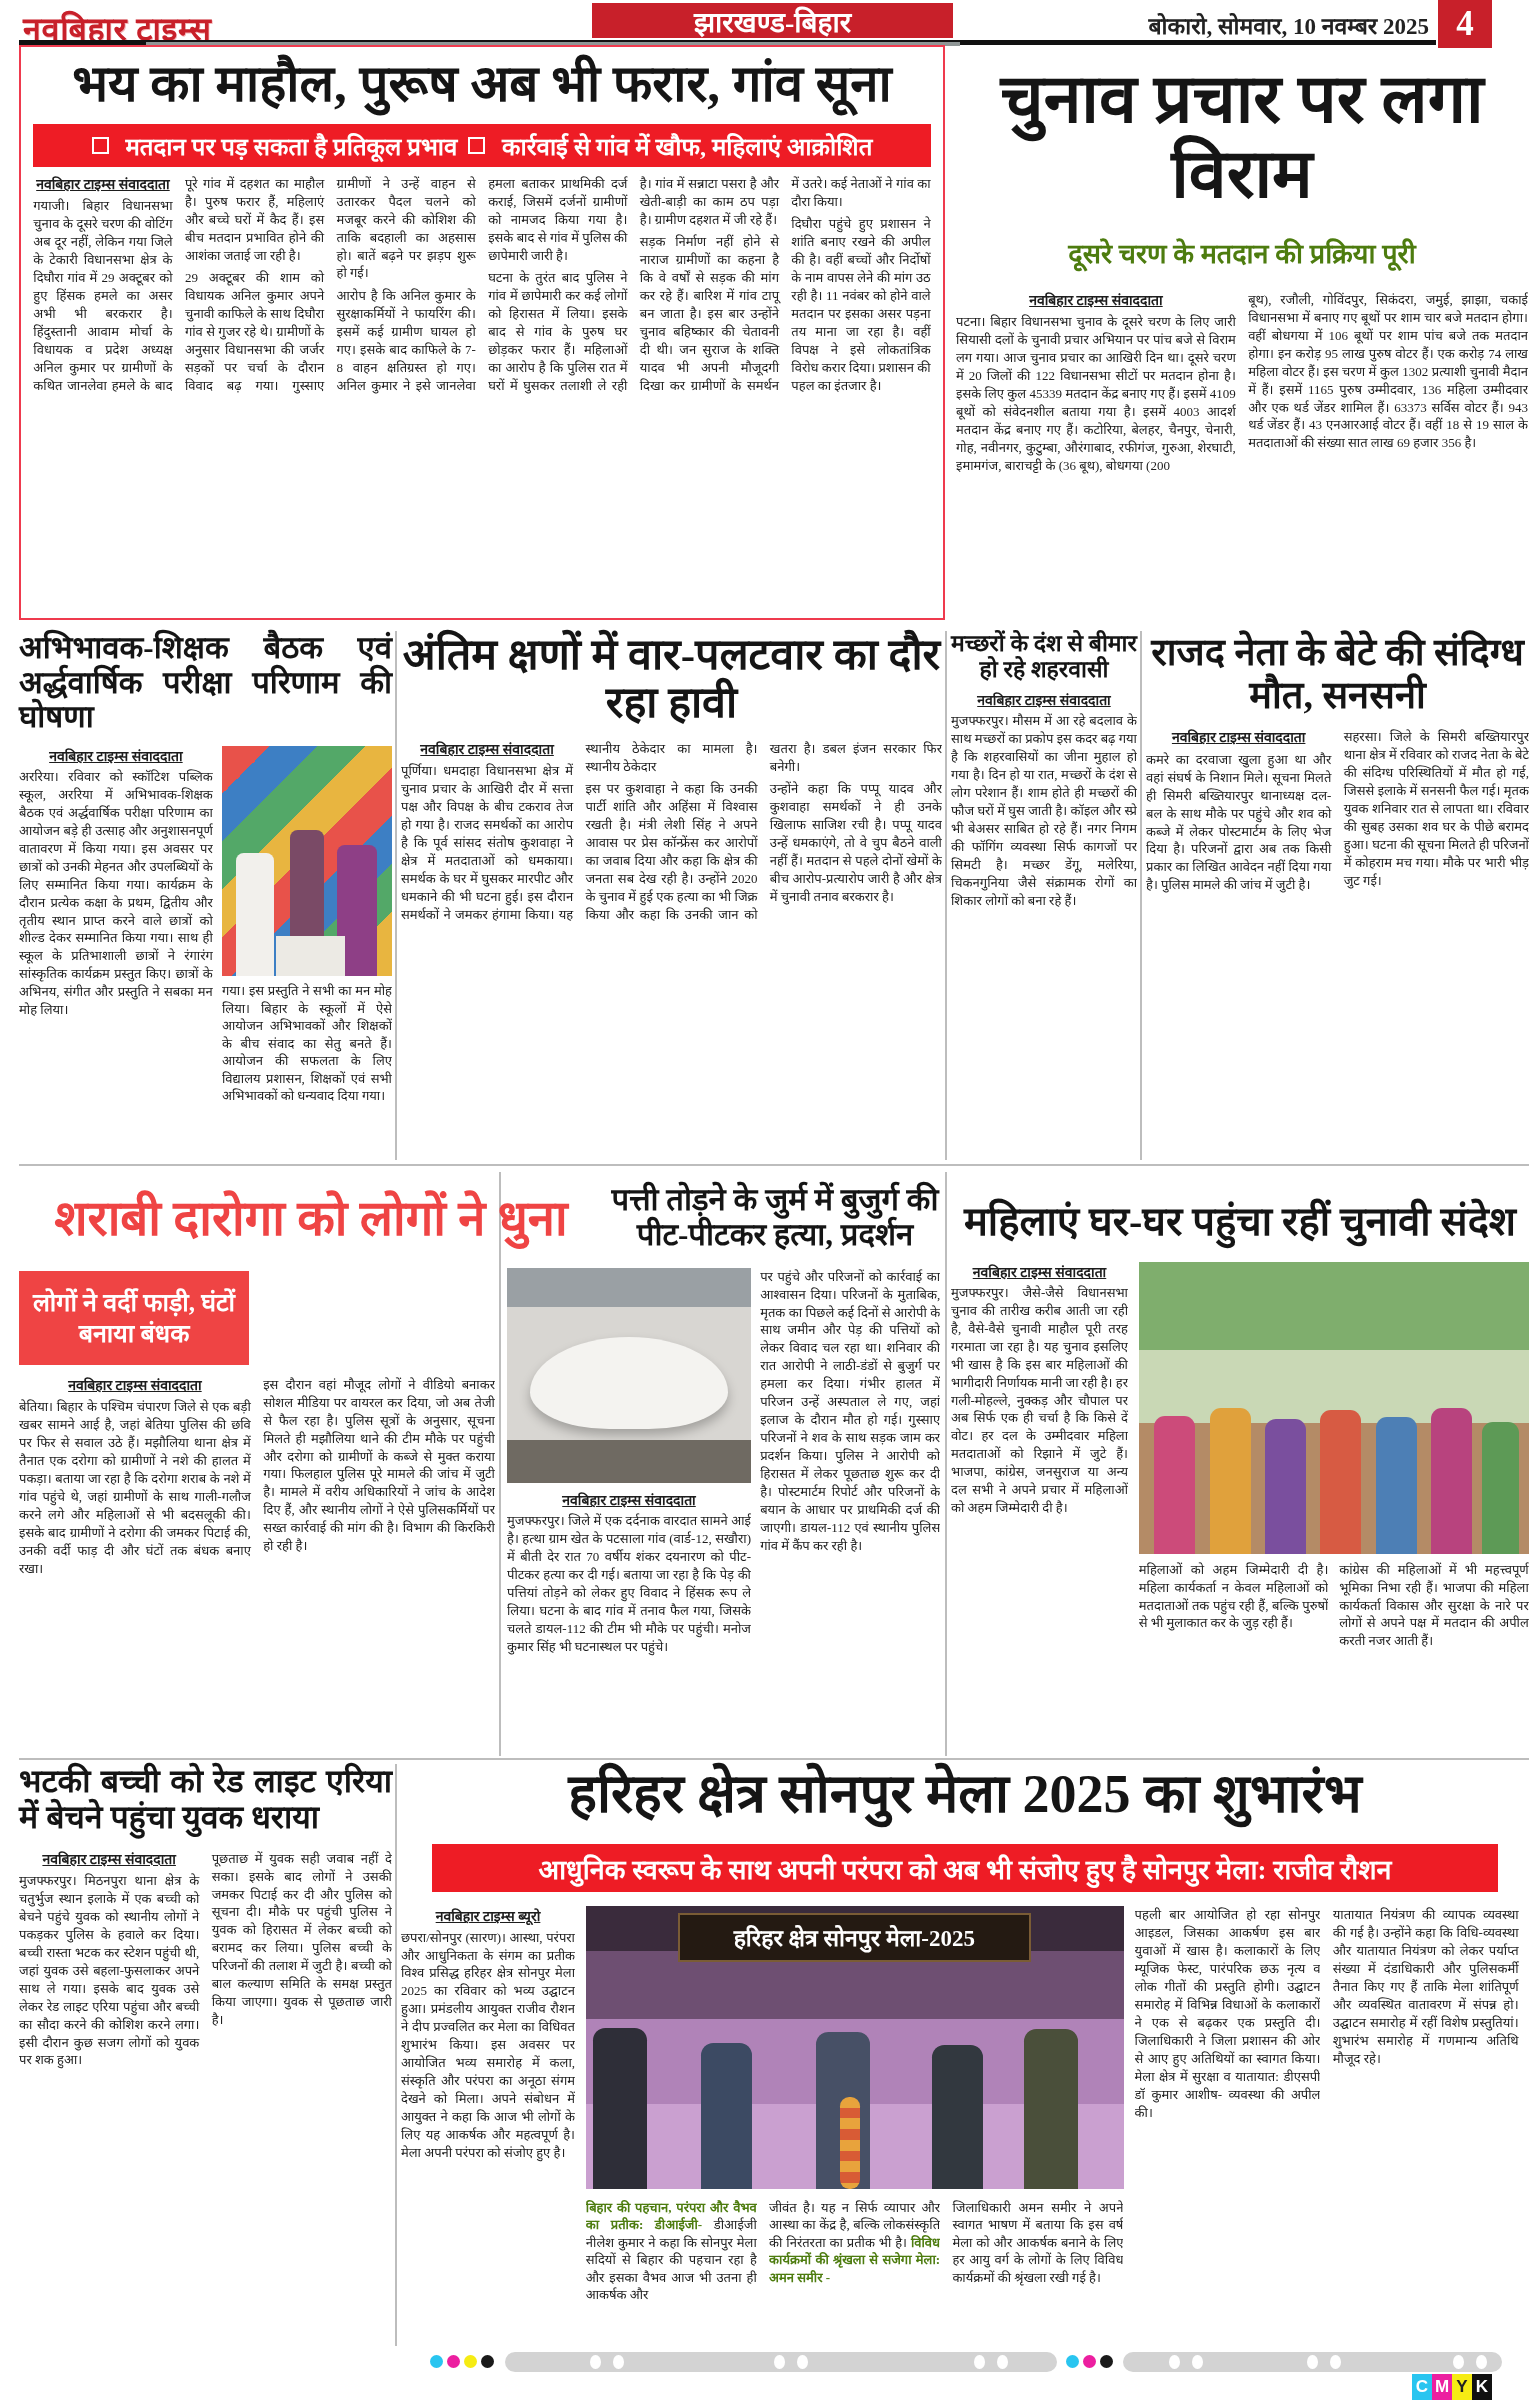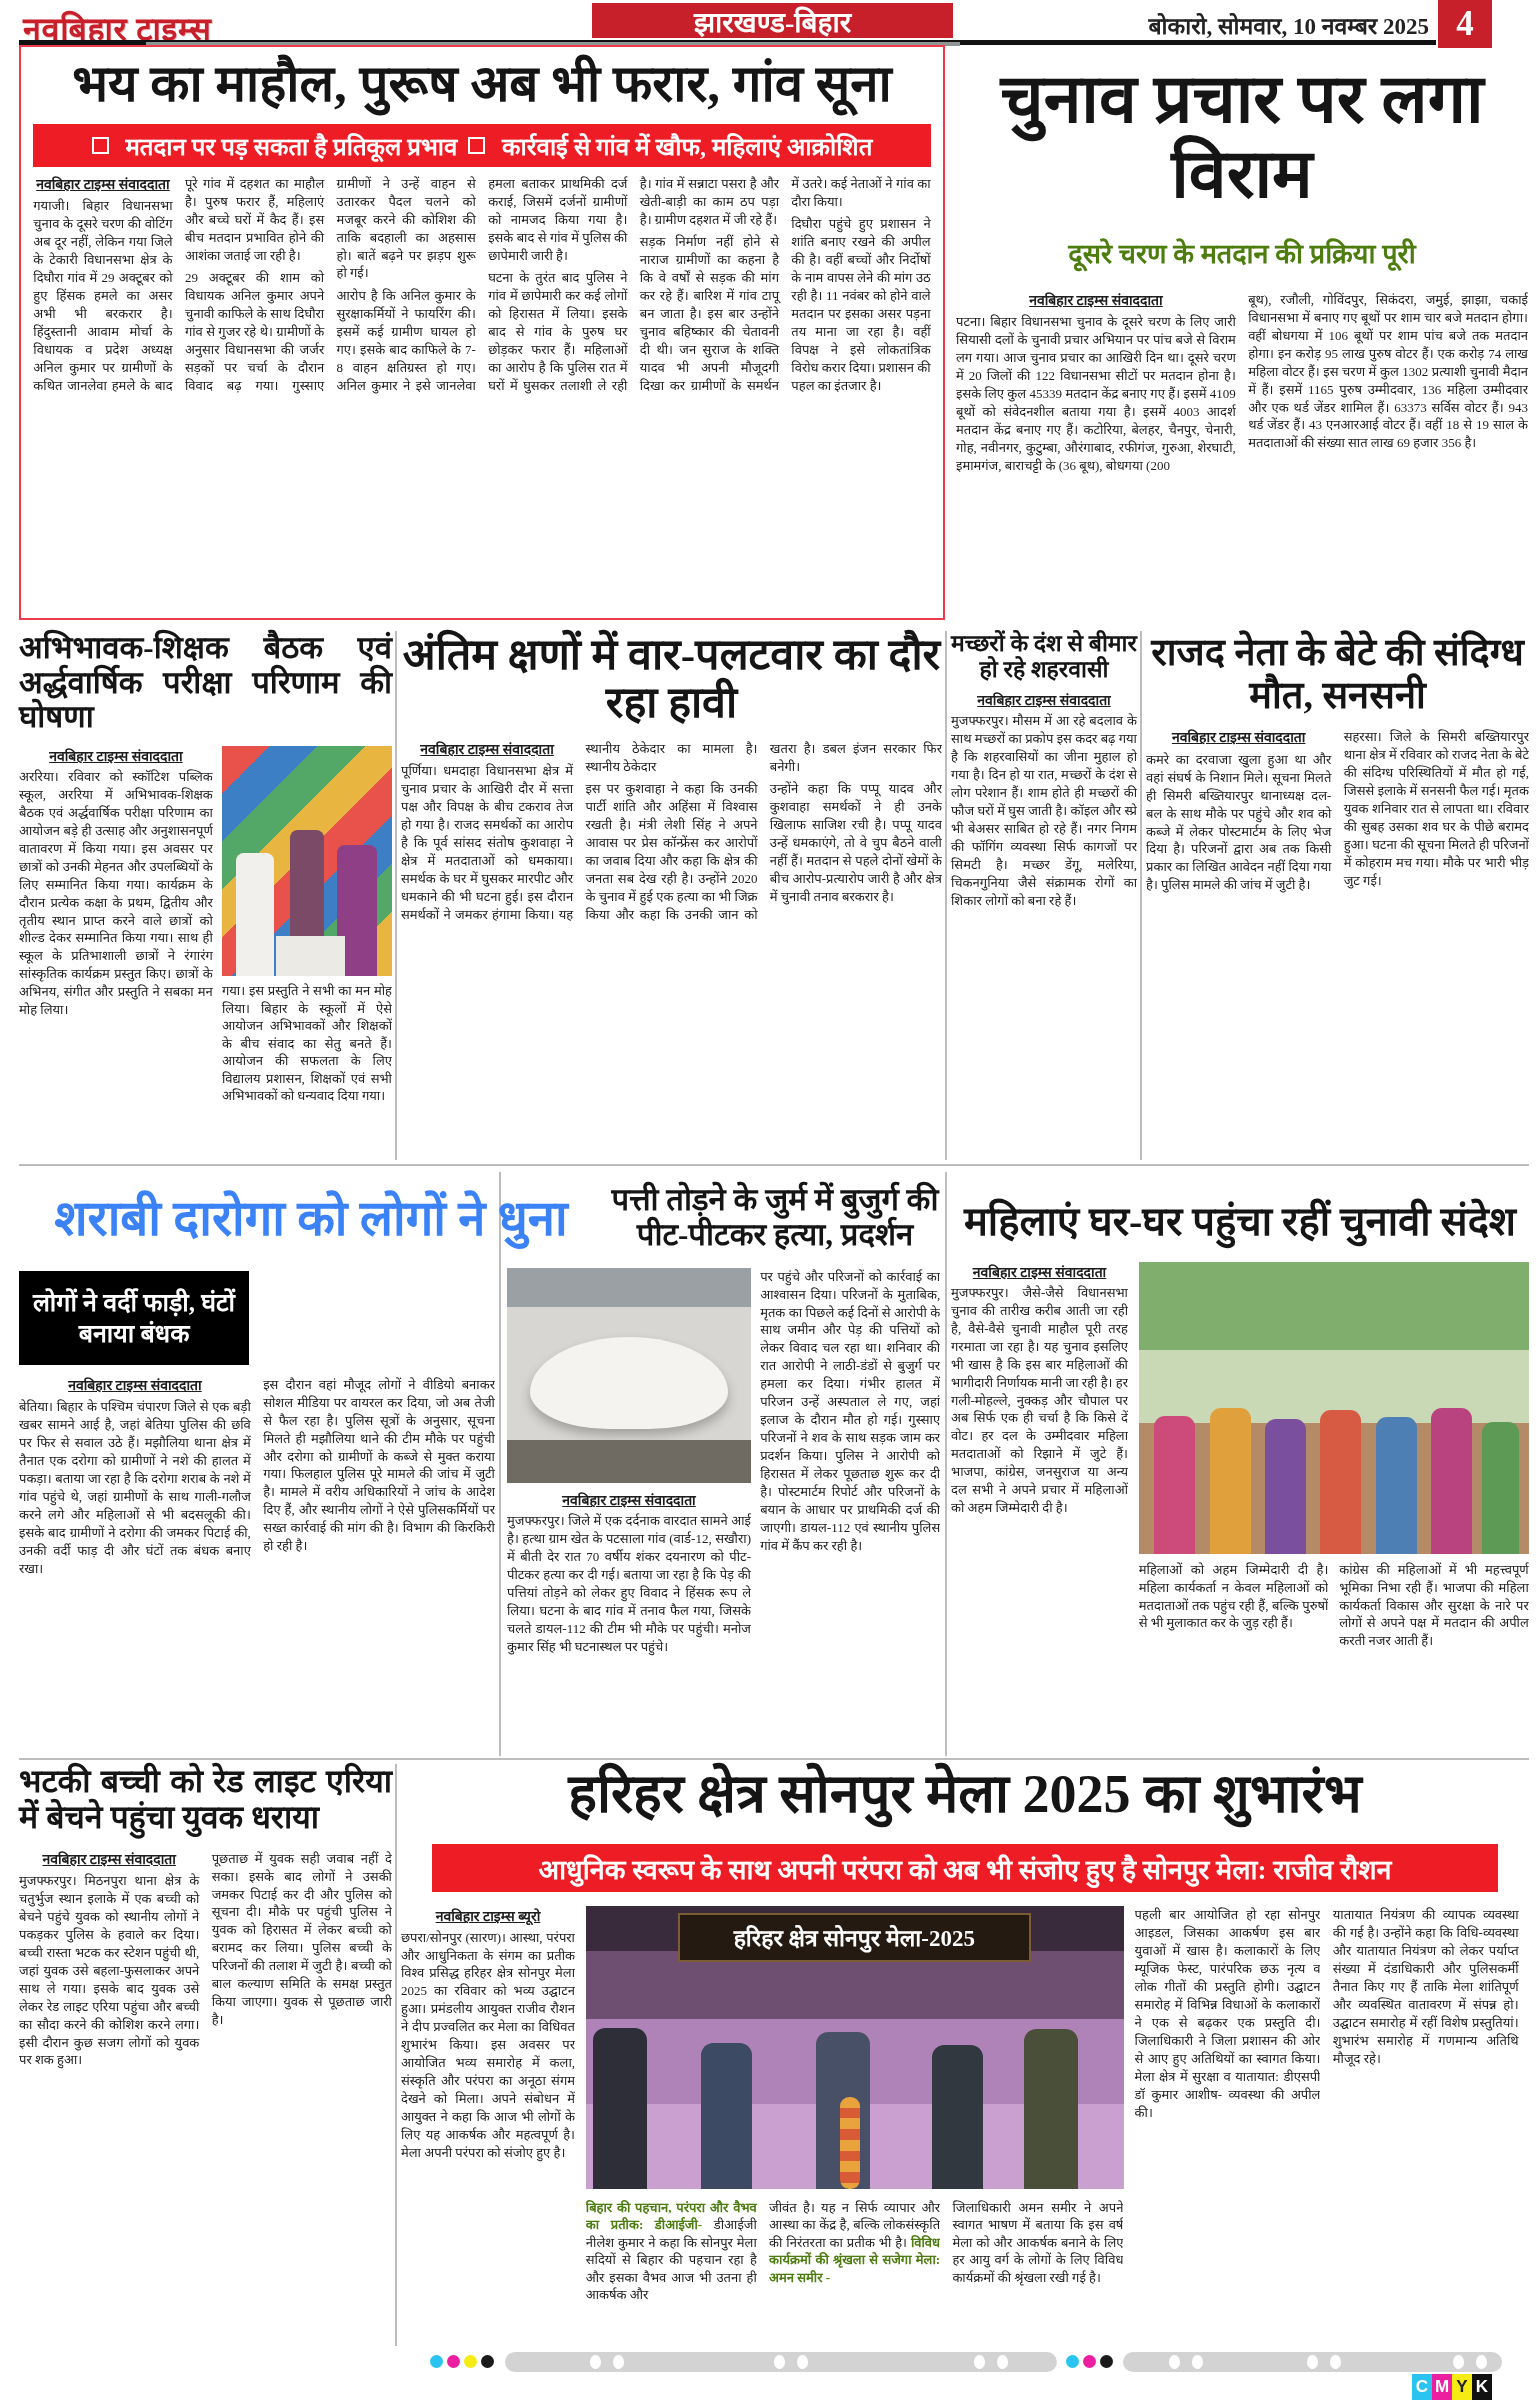--- a/index.html
+++ b/index.html
@@ -24,28 +24,28 @@
   
   .byline { font-weight:800; text-decoration:underline; text-align:center;
     font-size:14px; margin-bottom:3.1px; white-space:nowrap; overflow:hidden; }
   .body-txt { font-size:13px; line-height:1.38; text-align:justify; overflow:hidden; }
   .body-txt p { margin-bottom:4.6px; }
   .cols { column-gap:12.3px; column-fill:balance; overflow:hidden; }
   .c2 { column-count:2; } .c3 { column-count:3; } .c6 { column-count:6; }
   
   .hl { font-weight:800; color:#151515; line-height:1.12; }
   .hl-center { text-align:center; }
-  .red { color:#3b82f6; }
+  .red { color:#ef4444; }
   .photo { background:#b9b4ae; position:relative; overflow:hidden; }
   .caption { font-size:13px; line-height:1.35; text-align:justify; overflow:hidden; }
   .redbanner { background:#ee1c25; color:#fff; font-weight:800; display:flex;
     align-items:center; justify-content:center; gap:10.8px; }
   .kick-bullet { display:inline-block; width:17px; height:17px; border:2.3px solid #fff;
     margin-right:6.1px; vertical-align:-1.5px; }
-  .blackbox { background:#000000; color:#fff; font-weight:800; text-align:center;
+  .blackbox { background:#ef4444; color:#fff; font-weight:800; text-align:center;
     display:flex; align-items:center; justify-content:center; line-height:1.25; }
   .vrule { background:#bdbdbd; width:1.5px; }
   .hrule { background:#bdbdbd; height:1.5px; }
   .boldred { color:#4d7c0f; font-weight:800; }
   
   .greybar { background:#d3d3d3; border-radius:10px; height:20px; position:absolute; }
   .greybar .oval { position:absolute; top:3.1px; width:10.8px; height:14px;
     border-radius:50%; background:#fff; }
   .regdot { width:13px; height:13px; border-radius:50%; position:absolute; top:3.1px; }
   .cmyk-box { width:20px; height:26px; display:flex; align-items:center;

